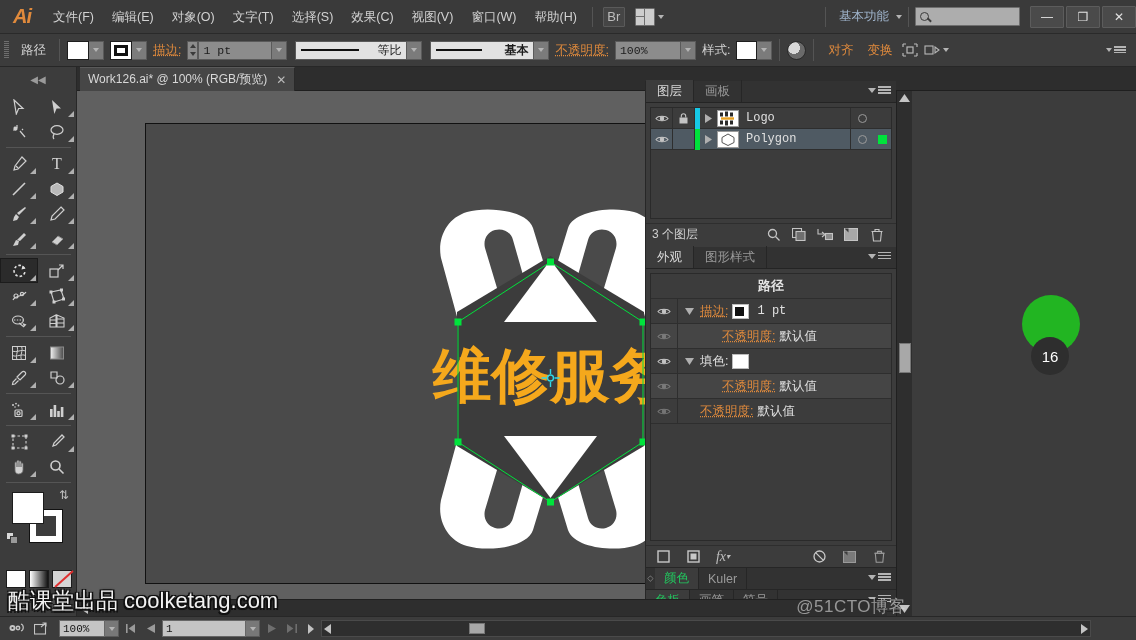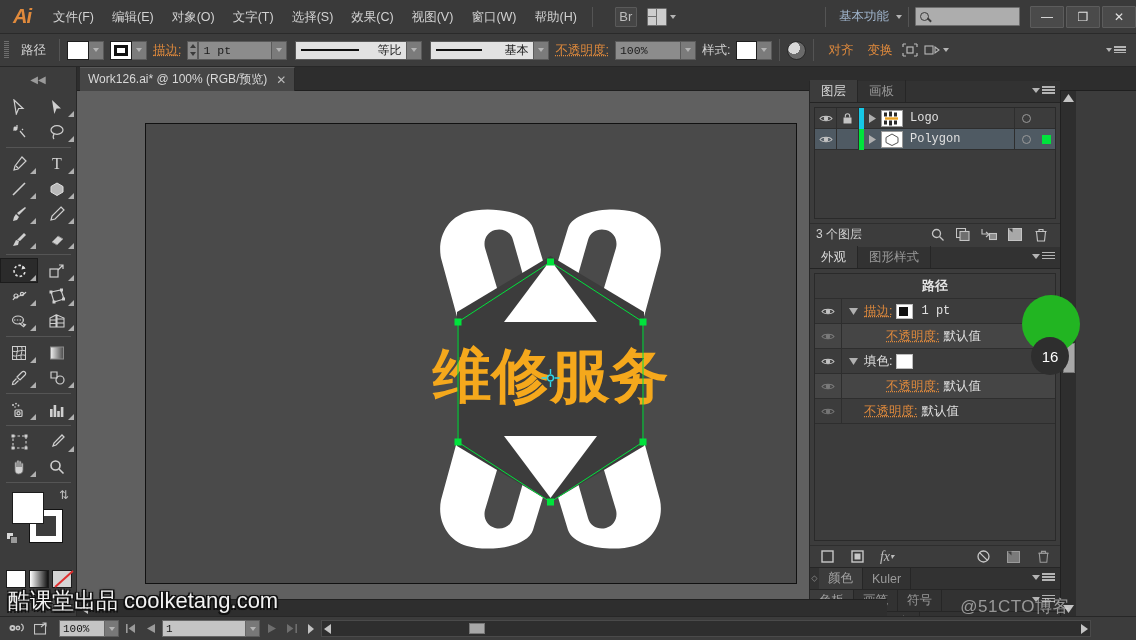--- a/index.html
+++ b/index.html
@@ -2,42 +2,42 @@
 <html><head>
 <meta charset="utf-8">
 <style>
   * { box-sizing: border-box; margin:0; padding:0; }
   html,body { width:1136px; height:640px; overflow:hidden; }
   body {
     font-family: "Liberation Sans", "DejaVu Sans", sans-serif;
     background:#3c3c3c; color:#c8c8c8; font-size:12px;
     -webkit-font-smoothing: none;
   }
-  #app { position:relative; width:1076px; height:640px; }
+  #app { position:relative; width:912px; height:640px; }
 
   
   .menubar{
     position:absolute; left:0; top:0; width:1136px; height:34px;
     background:#3a3a3a; border-bottom:1px solid #2a2a2a;
     display:flex; align-items:center;
   }
   .ai-logo{
     width:44px; height:34px; display:flex; align-items:center; justify-content:center;
     color:#e08a3c; font-size:20px; font-weight:bold; font-style:italic;
     letter-spacing:-1px;
   }
   .menu-item{
     padding:0 9px; height:34px; line-height:34px; color:#d2d2d2; font-size:12.5px;
     white-space:nowrap; cursor:default;
   }
   .mb-sep{ width:1px; height:20px; background:#545454; margin:0 6px; }
   .br-btn{
     width:22px; height:20px; border:1px solid #5a5a5a; background:#454545;
     display:flex; align-items:center; justify-content:center;
-    color:#bdbdbd; font-size:13px; border-radius:1px; margin-left:16px;
+    color:#bdbdbd; font-size:13px; border-radius:1px; margin-left:4px;
   }
   .arrange-btn{
     display:flex; align-items:center; gap:3px; margin-left:10px;
   }
   .arrange-ico{
     width:20px; height:18px; border:1px solid #6e6e6e; background:#6e6e6e;
     position:relative; border-radius:1px;
   }
   .arrange-ico i{ position:absolute; background:#cdcdcd; display:block; }
   .tri-dn{
@@ -304,21 +304,21 @@
     color:#bdbdbd;}
 
   .dockrow{
     height:22px; display:flex;align-items:center; background:#323232;
     border-top:1px solid #262626; position:relative;
   }
   .dr-tab{
     height:22px;padding:0 9px;display:flex;align-items:center;color:#9a9a9a;font-size:12.5px;
     border-right:1px solid #262626;
   }
-  .dr-tab.active{ background:#3c3c3c; color:#a3a3a3; }
+  .dr-tab.active{ background:#3c3c3c; color:#22c55e; }
   .dr-grip{ width:9px; color:#8a8a8a; font-size:9px; display:flex;
     align-items:center;justify-content:center; height:22px;}
 
   
   .annot-circle{
     position:absolute; left:1022px; top:295px; width:58px;height:58px;
     border-radius:50%; background:#22b522; z-index:40;
   }
   .annot-badge{
     position:absolute; left:1031px; top:337px; width:38px;height:38px;
@@ -417,21 +417,21 @@
       <div class="widefield" style="width:112px">
         <span class="dashline"></span>
         <span>等比</span>
       </div>
       <div class="dd-arrow">
           <div class="tri-dn sm"></div>
         </div>
     </div>
 
     <div style="width:8px"></div>
-    <div style="display:flex;align-items:flex-start;">
+    <div style="display:flex;align-items:flex-start;font-weight:bold;">
       <div class="widefield" style="width:104px">
         <span class="dashline" style="width:46px"></span>
         <span>基本</span>
       </div>
       <div class="dd-arrow">
           <div class="tri-dn sm"></div>
         </div>
     </div>
 
     <div class="opt-label orange">不透明度:</div>

